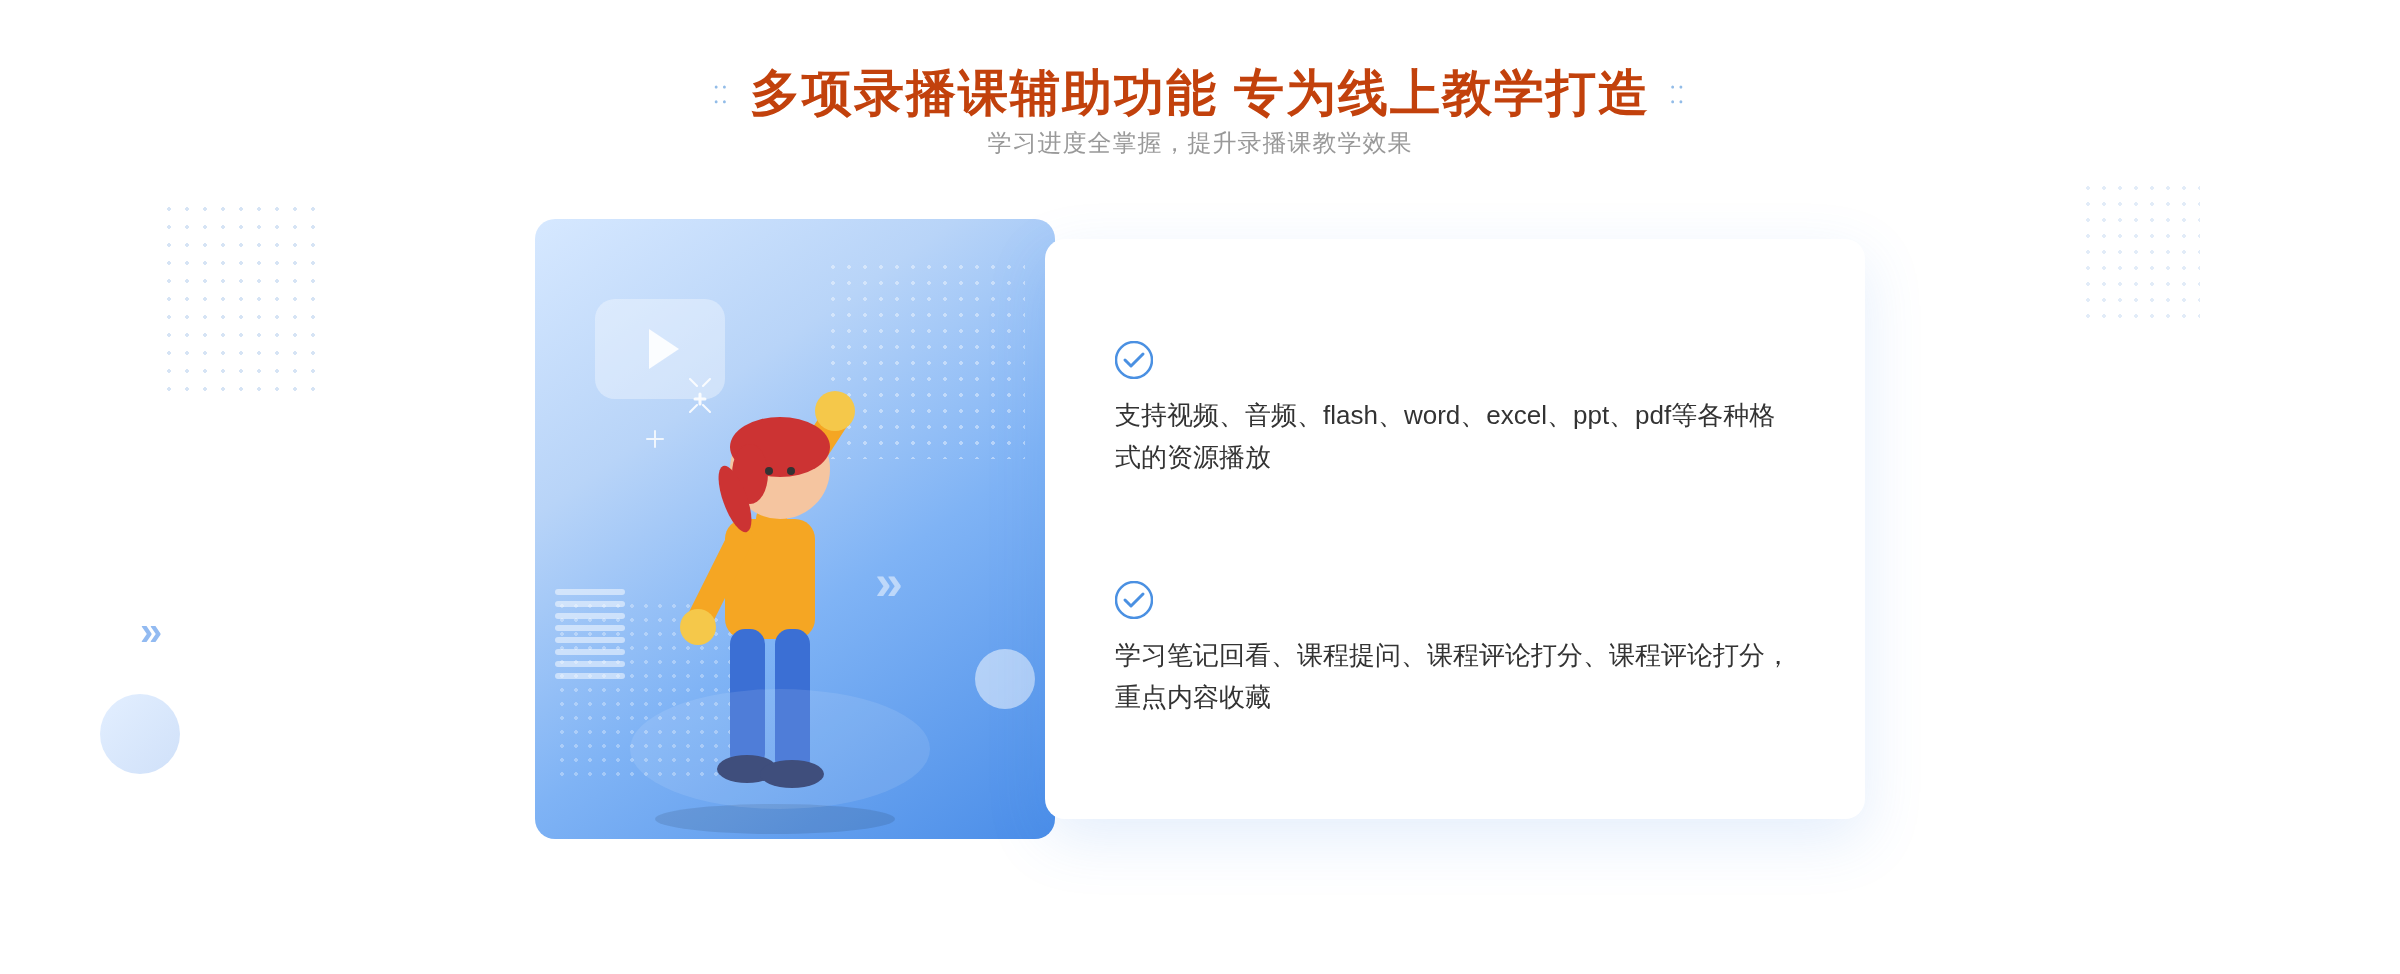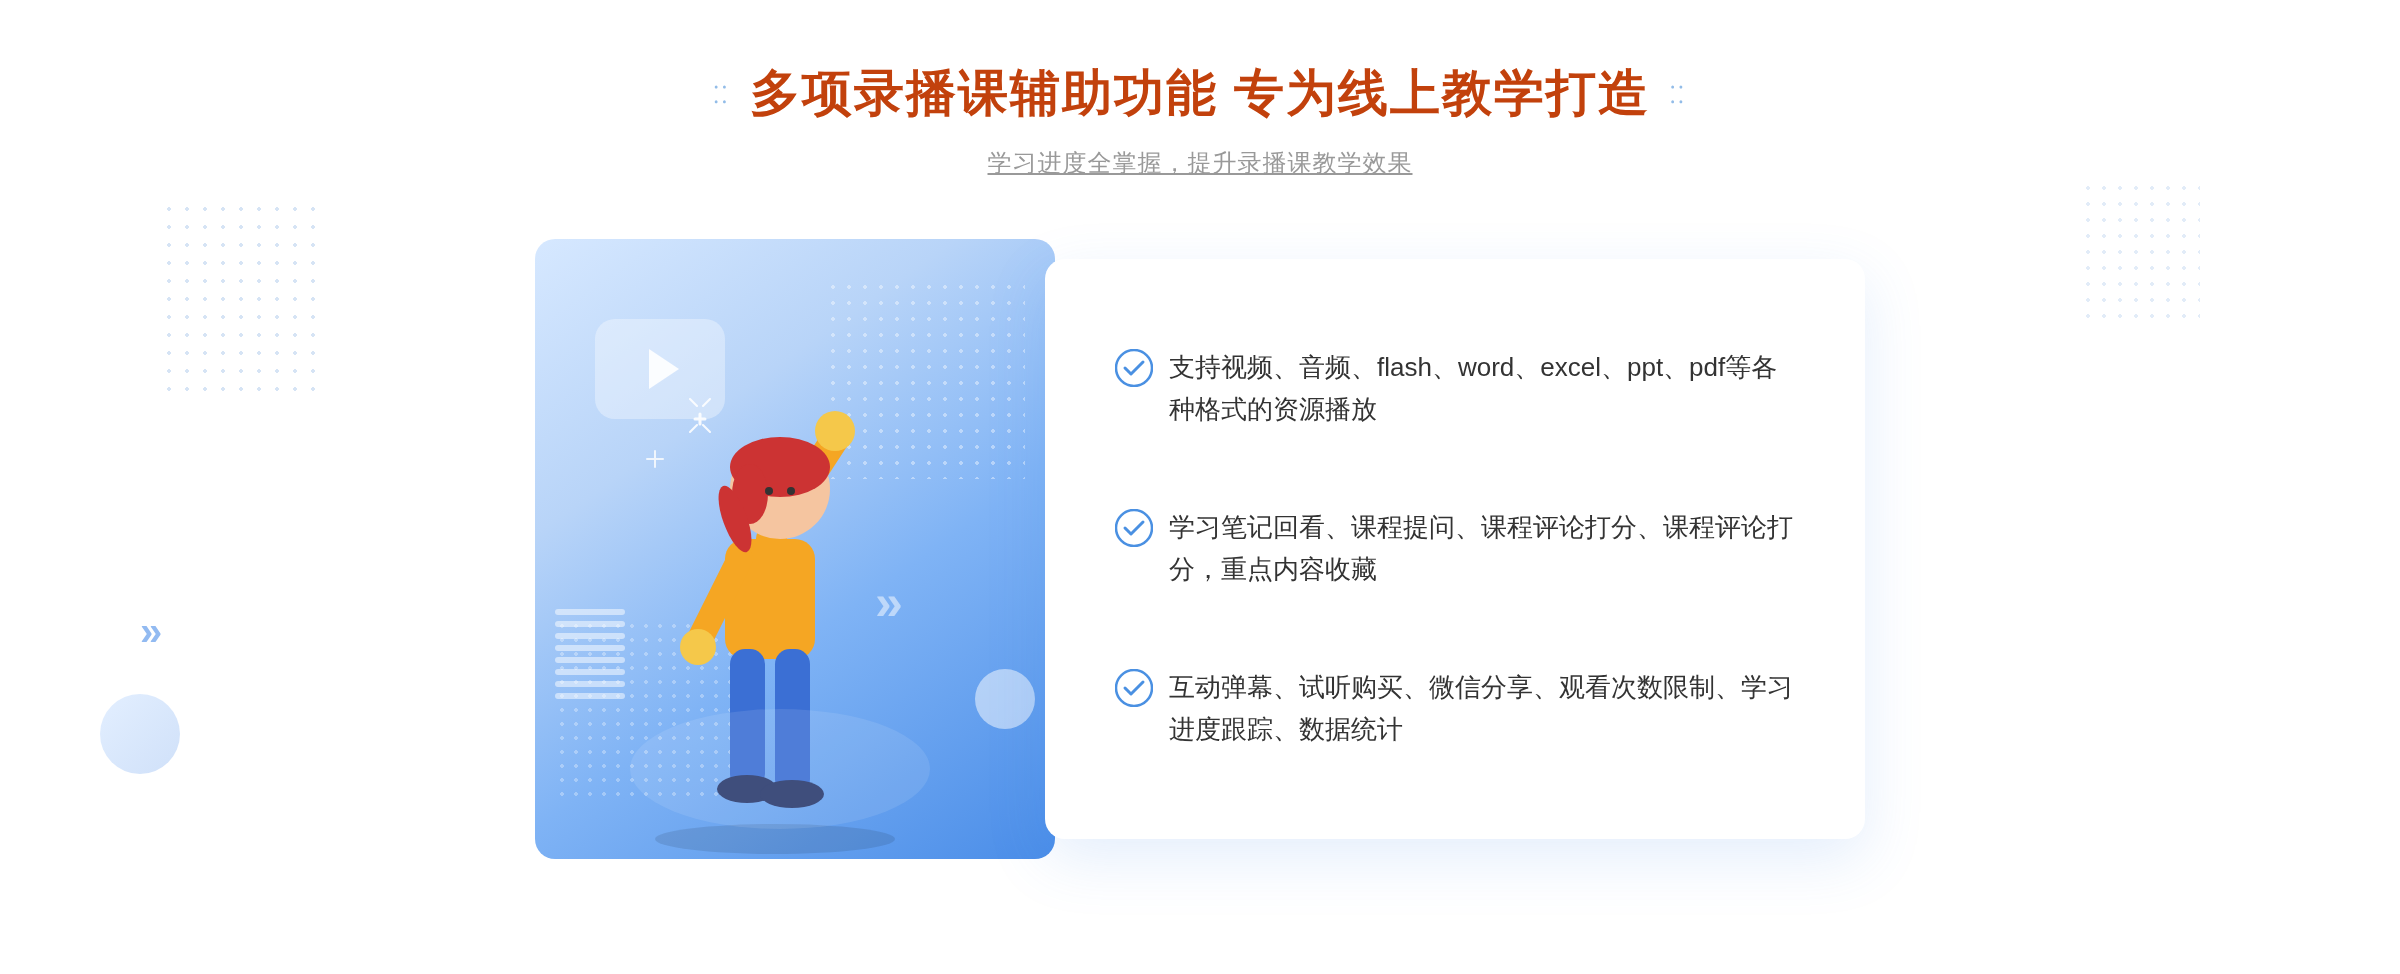--- a/index.html
+++ b/index.html
@@ -56,23 +56,22 @@
     .main-title {
       font-size: 50px;
       font-weight: 700;
       color: #c2410c;
       letter-spacing: 2px;
     }
 
     .subtitle {
       font-size: 24px;
       color: #999999;
-      margin-top: 20px;
+      margin-top: 0;
       letter-spacing: 1px;
-      text-decoration: underline;
     }
 
     
     .content-area {
       display: flex;
       align-items: center;
       justify-content: center;
       width: 1400px;
       gap: 0;
       position: relative;
@@ -198,20 +197,21 @@
       flex-direction: column;
       justify-content: space-around;
       margin-left: -10px;
       z-index: 2;
     }
 
     .feature-item {
       display: flex;
       align-items: flex-start;
       gap: 16px;
+      flex-direction: column;
     }
 
     .check-icon {
       width: 38px;
       height: 38px;
       flex-shrink: 0;
       margin-top: 2px;
     }
 
     .check-icon svg {
@@ -386,27 +386,18 @@
       <div class="feature-item">
         <div class="check-icon">
           <svg viewBox="0 0 38 38" xmlns="http://www.w3.org/2000/svg">
             <circle cx="19" cy="19" r="18" fill="none" stroke="#4a90e2" stroke-width="2.5"></circle>
             <polyline points="10,19 16,25 28,13" fill="none" stroke="#4a90e2" stroke-width="3" stroke-linecap="round" stroke-linejoin="round"></polyline>
           </svg>
         </div>
         <span class="feature-text">学习笔记回看、课程提问、课程评论打分、课程评论打分，重点内容收藏</span>
       </div>
 
-      <div class="feature-item">
-        <div class="check-icon">
-          <svg viewBox="0 0 38 38" xmlns="http://www.w3.org/2000/svg">
-            <circle cx="19" cy="19" r="18" fill="none" stroke="#4a90e2" stroke-width="2.5"></circle>
-            <polyline points="10,19 16,25 28,13" fill="none" stroke="#4a90e2" stroke-width="3" stroke-linecap="round" stroke-linejoin="round"></polyline>
-          </svg>
-        </div>
-        <span class="feature-text">互动弹幕、试听购买、微信分享、观看次数限制、学习进度跟踪、数据统计</span>
-      </div>
 
     </div>
 
   </div>
 
 </div>
 
 </body></html>

